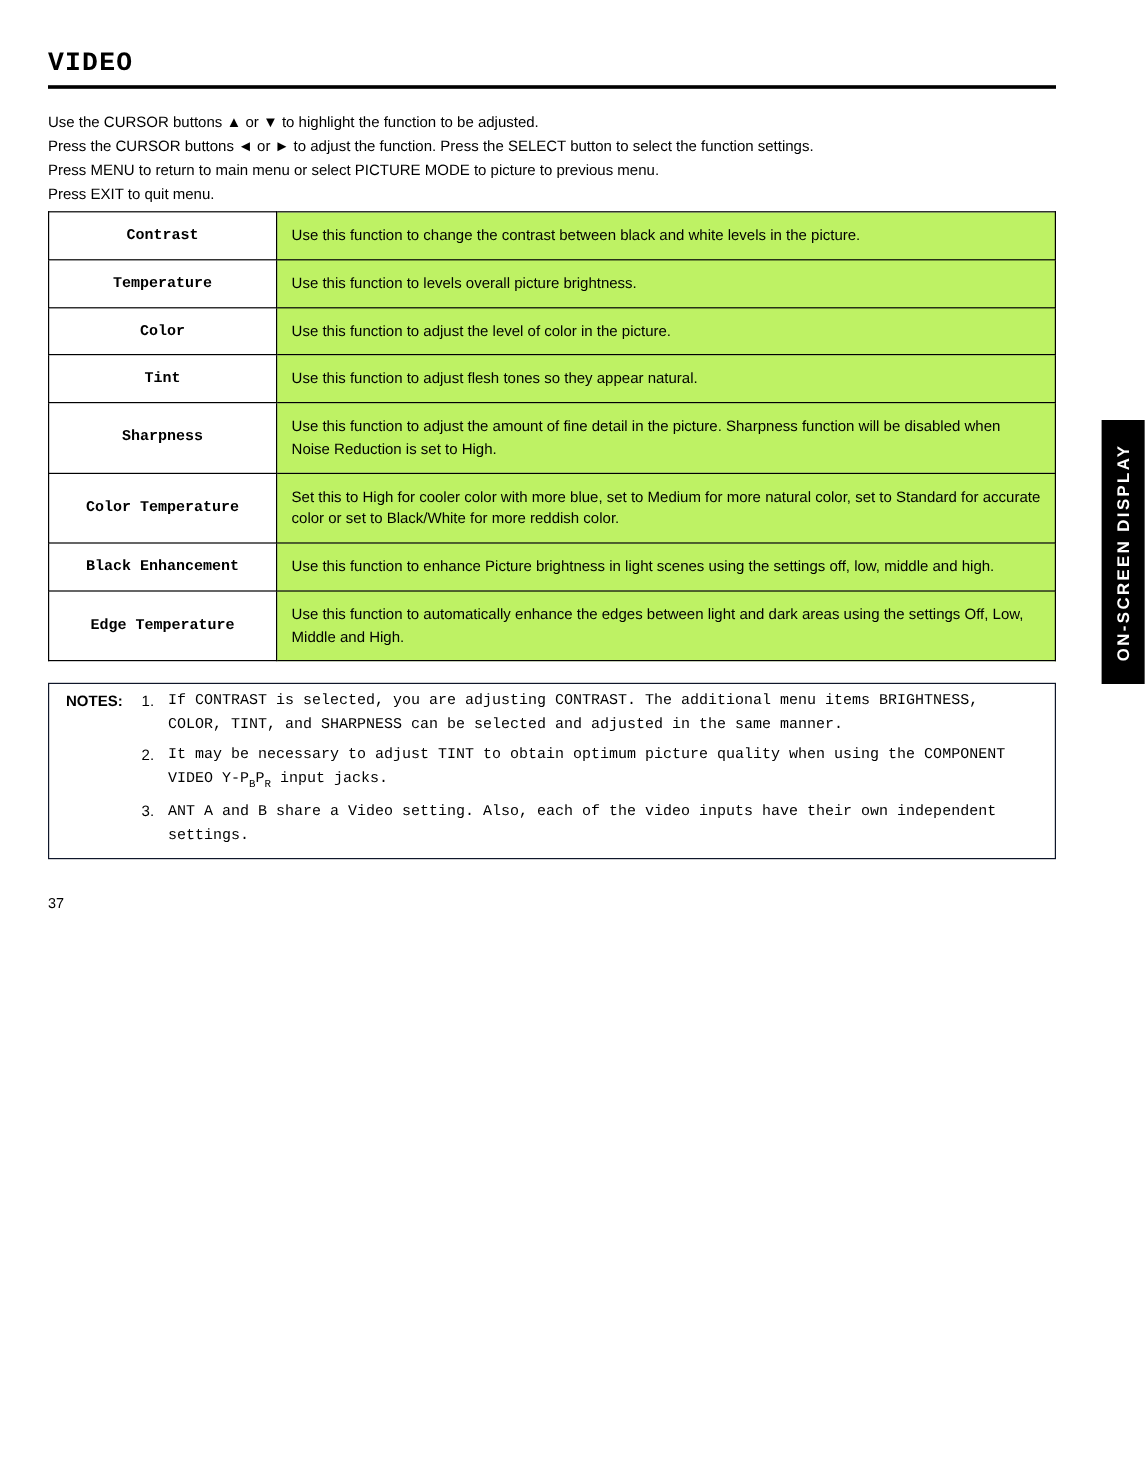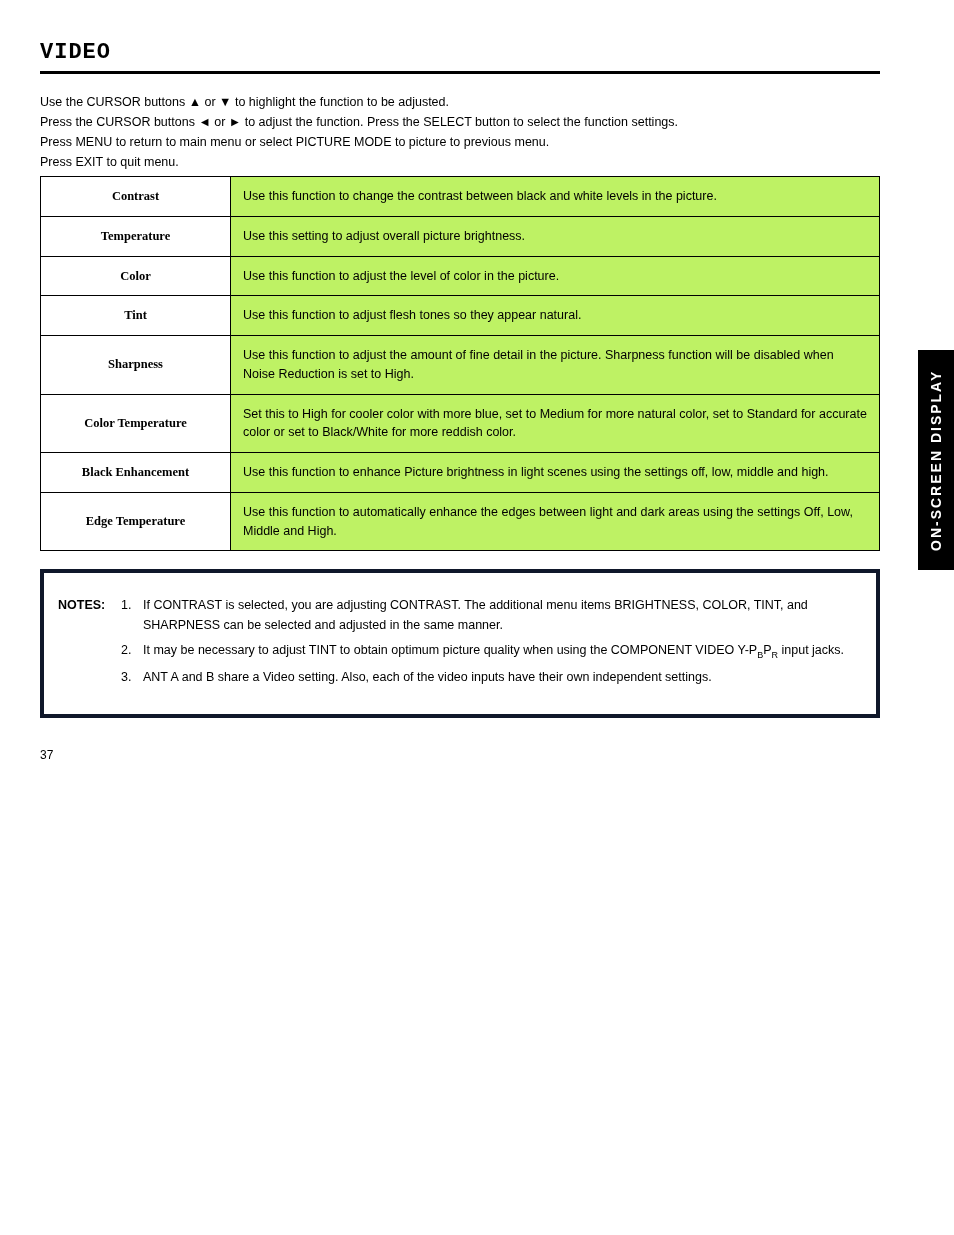--- a/index.html
+++ b/index.html
@@ -47,34 +47,34 @@
     .function-table td {
       padding: 10px 12px;
       vertical-align: middle;
       border: 1px solid #000;
       font-size: 12.5px;
       line-height: 1.5;
     }
 
     .function-label {
       width: 190px;
-      font-family: Liberation Serif, serif;
+      font-family: Liberation Mono, monospace;
       font-weight: bold;
       font-size: 13px;
       text-align: center;
       background: #fff;
     }
 
     .function-desc {
       background: #bef264;
     }
 
     .notes-box {
-      border: 4px solid #0f172a;
-      padding: 22px 14px;
+      border: 1px solid #0f172a;
+      padding: 4px 14px;
       font-size: 12.5px;
       line-height: 1.6;
     }
 
     .notes-row {
       display: flex;
       gap: 8px;
     }
 
     .notes-label {
@@ -92,20 +92,21 @@
       gap: 6px;
       margin-bottom: 5px;
     }
 
     .note-num {
       min-width: 16px;
     }
 
     .note-text {
       flex: 1;
+      font-family: Liberation Mono, monospace;
     }
 
     sub {
       font-size: 9px;
     }
 
     .sidebar-label {
       position: absolute;
       right: 0;
       top: 350px;
@@ -143,21 +144,21 @@
   </div>
 
   <table class="function-table">
     <tbody>
       <tr>
         <td class="function-label">Contrast</td>
         <td class="function-desc">Use this function to change the contrast between black and white levels in the picture.</td>
       </tr>
       <tr>
         <td class="function-label">Temperature</td>
-        <td class="function-desc">Use this setting to adjust overall picture brightness.</td>
+        <td class="function-desc">Use this function to levels overall picture brightness.</td>
       </tr>
       <tr>
         <td class="function-label">Color</td>
         <td class="function-desc">Use this function to adjust the level of color in the picture.</td>
       </tr>
       <tr>
         <td class="function-label">Tint</td>
         <td class="function-desc">Use this function to adjust flesh tones so they appear natural.</td>
       </tr>
       <tr>

